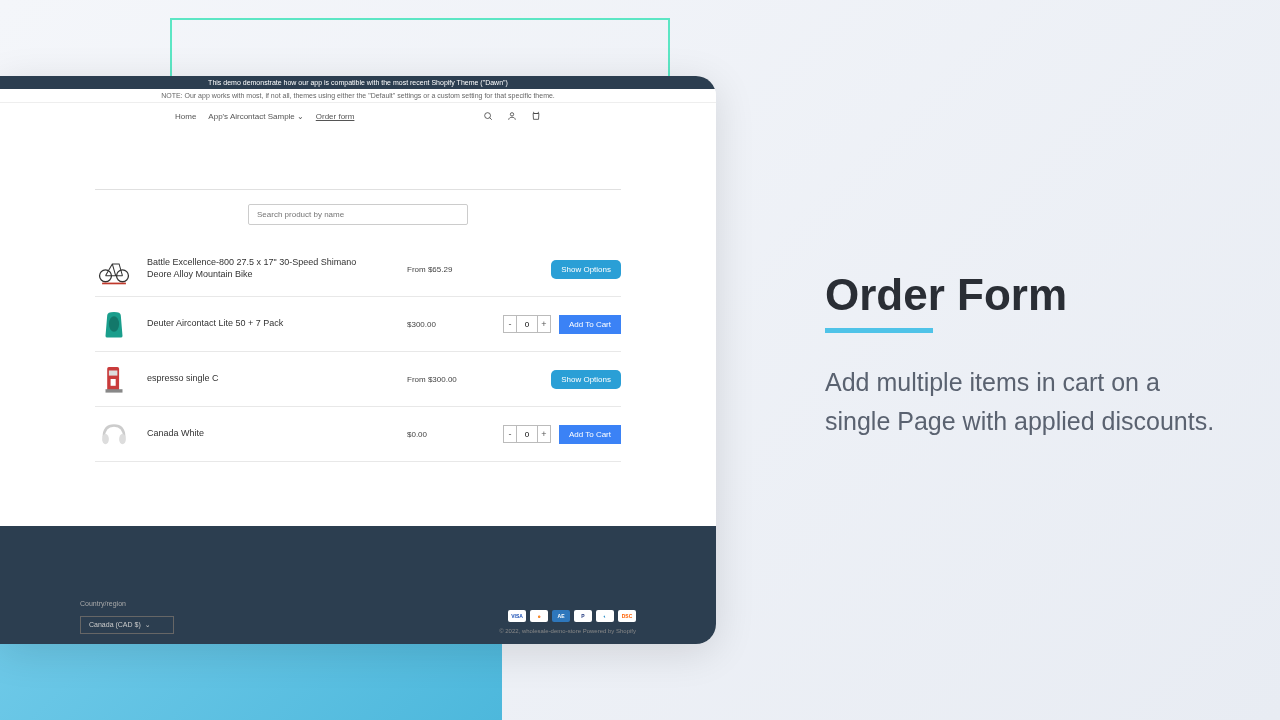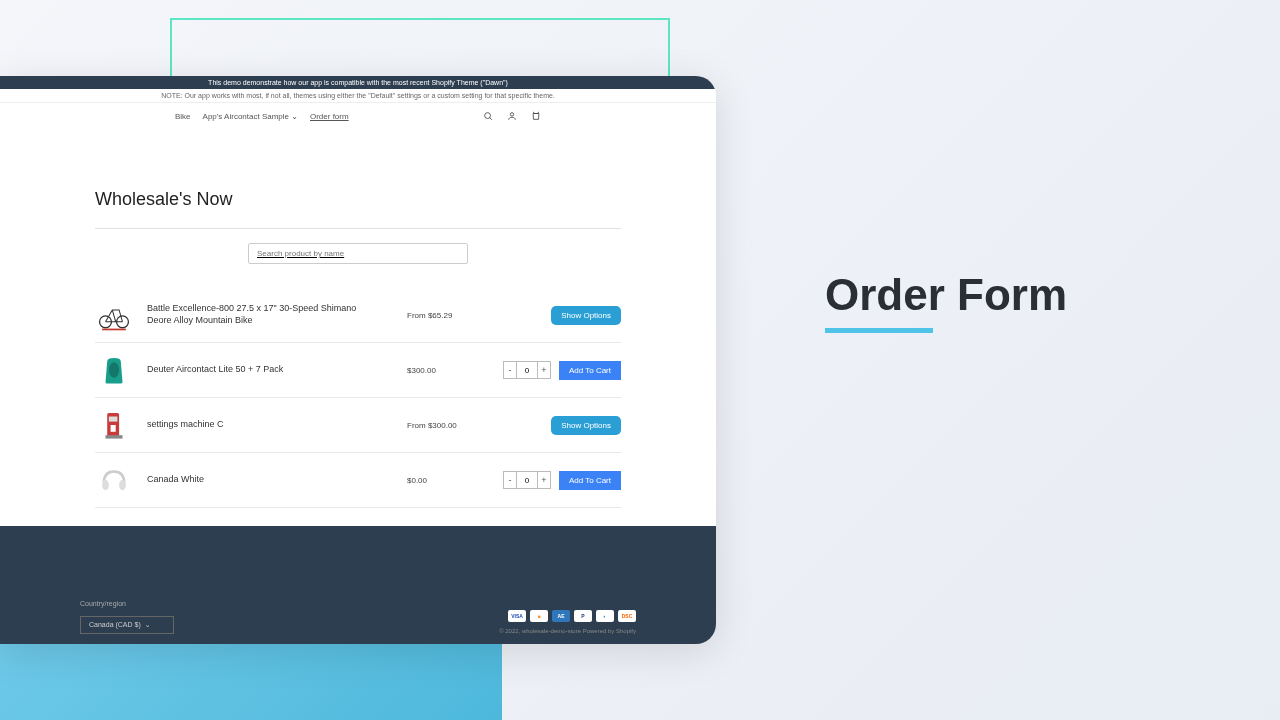--- a/index.html
+++ b/index.html
@@ -35,21 +35,21 @@
   padding: 8px 175px 8px 175px; font-size: 8px; color: #333;
 }
 .nav-left { display: flex; gap: 12px; align-items: center; }
 .nav-left span { color: #555; }
 .nav-link-active { text-decoration: underline; }
 .nav-right { display: flex; gap: 14px; align-items: center; color: #444; }
 .nav-right svg { width: 10px; height: 10px; }
 .content { padding: 60px 95px 20px 95px; }
 .page-title { font-size: 18px; font-weight: 400; color: #222; margin-bottom: 18px; }
 .divider { border: none; border-top: 1px solid #e0e0e0; margin-bottom: 14px; }
-.search-wrap { display: flex; justify-content: center; margin-bottom: 24px; text-decoration: underline; }
+.search-wrap { display: flex; justify-content: center; margin-bottom: 17px; }
 .search-input {
   width: 220px; padding: 5px 8px; font-size: 8px; border: 1px solid #ccc;
   border-radius: 2px; color: #888;
 }
 .product-row {
   display: flex; align-items: center; padding: 8px 0;
   border-bottom: 1px solid #e8e8e8; gap: 14px;
 }
 .thumb {
   width: 38px; height: 38px; display: flex; align-items: center;
@@ -111,41 +111,40 @@
 
 <div class="teal-box"></div>
 <div class="blue-box"></div>
 
 <div class="screenshot">
   <div class="banner1">This demo demonstrate how our app is compatible with the most recent Shopify Theme ("Dawn")</div>
   <div class="banner2">NOTE: Our app works with most, if not all, themes using either the "Default" settings or a custom setting for that specific theme.</div>
 
   <div class="navbar">
     <div class="nav-left">
-      <span>Bike</span>
+      <span>Home</span>
       <span><span>App's Aircontact Sample</span> <span>⌄</span></span>
       <span class="nav-link-active">Order form</span>
     </div>
     <div class="nav-right">
       <svg viewBox="0 0 24 24" fill="none" stroke="currentColor" stroke-width="2">
           <circle cx="11" cy="11" r="7"></circle>
           <line x1="21" y1="21" x2="16" y2="16"></line>
         </svg>
       <svg viewBox="0 0 24 24" fill="none" stroke="currentColor" stroke-width="2">
           <circle cx="12" cy="8" r="4"></circle>
           <path d="M4 21c0-4 4-6 8-6s8 2 8 6"></path>
         </svg>
       <svg viewBox="0 0 24 24" fill="none" stroke="currentColor" stroke-width="2">
           <path d="M6 2l1 4h10l1-4M5 6h14l-1 14H6L5 6z"></path>
         </svg>
     </div>
   </div>
 
   <div class="content">
-    <h1 class="page-title">Wholesale's Now</h1>
     <hr class="divider">
     <div class="search-wrap">
       <input class="search-input" placeholder="Search product by name" style="">
     </div>
 
     <div class="product-row">
       <div class="thumb">
         <svg viewBox="0 0 40 40">
             <circle cx="10" cy="28" r="7" fill="none" stroke="#333" stroke-width="1.5"></circle>
             <circle cx="30" cy="28" r="7" fill="none" stroke="#333" stroke-width="1.5"></circle>
@@ -181,21 +180,21 @@
 
     <div class="product-row">
       <div class="thumb">
         <svg viewBox="0 0 40 40">
             <rect x="12" y="6" width="14" height="28" rx="2" fill="#c93b3b"></rect>
             <rect x="14" y="10" width="10" height="6" fill="#ddd"></rect>
             <rect x="10" y="32" width="20" height="4" fill="#888"></rect>
             <rect x="16" y="20" width="6" height="8" fill="#fff"></rect>
           </svg>
       </div>
-      <div class="pname">settings machine C</div>
+      <div class="pname">espresso single C</div>
       <div class="price">From $300.00</div>
       <div class="action-cell">
         <button class="btn-options">Show Options</button>
       </div>
     </div>
 
     <div class="product-row">
       <div class="thumb">
         <svg viewBox="0 0 40 40">
             <path d="M8 24 Q8 10 20 10 Q32 10 32 24" fill="none" stroke="#ccc" stroke-width="3"></path>
@@ -234,13 +233,14 @@
         <div class="pay-card" style="background:#fff;color:#ff6000">DSC</div>
       </div>
       <div class="copyright">© 2022, wholesale-demo-store Powered by Shopify</div>
     </div>
   </div>
 </div>
 
 <div class="promo">
   <h2 class="promo-title">Order Form</h2>
   <div class="promo-underline"></div>
+  <p class="promo-text">Add multiple items in cart on a single Page with applied discounts.</p>
 </div>
 
 </body></html>

